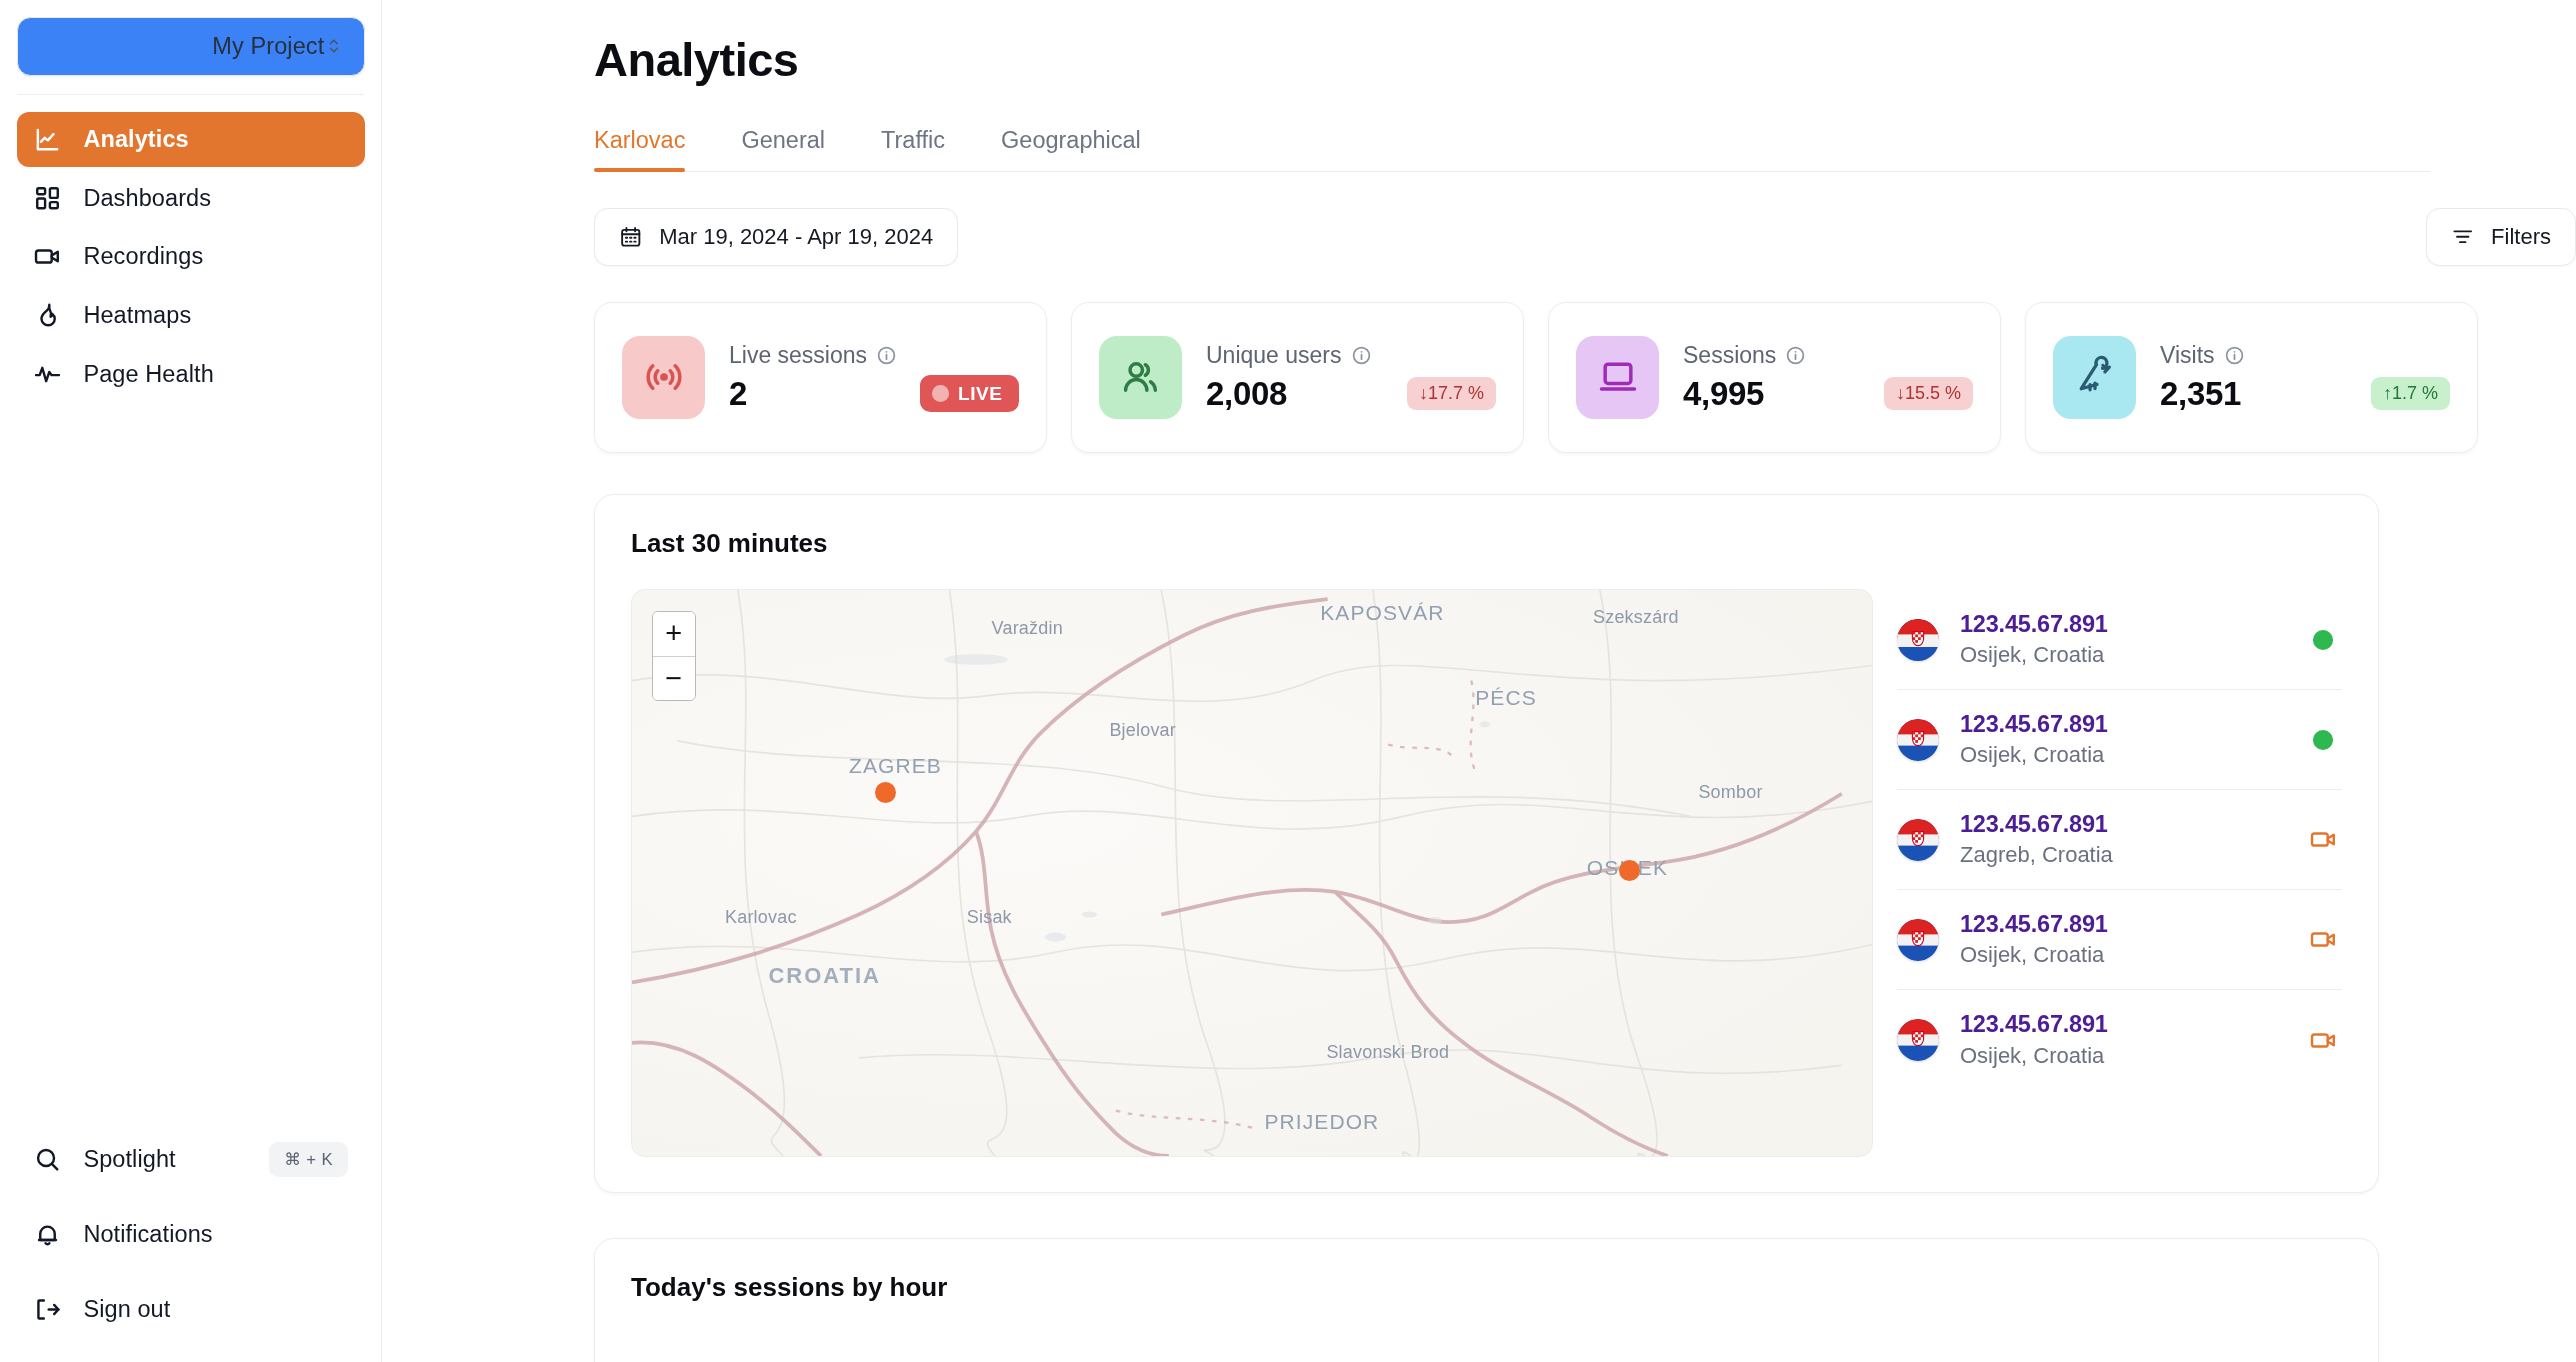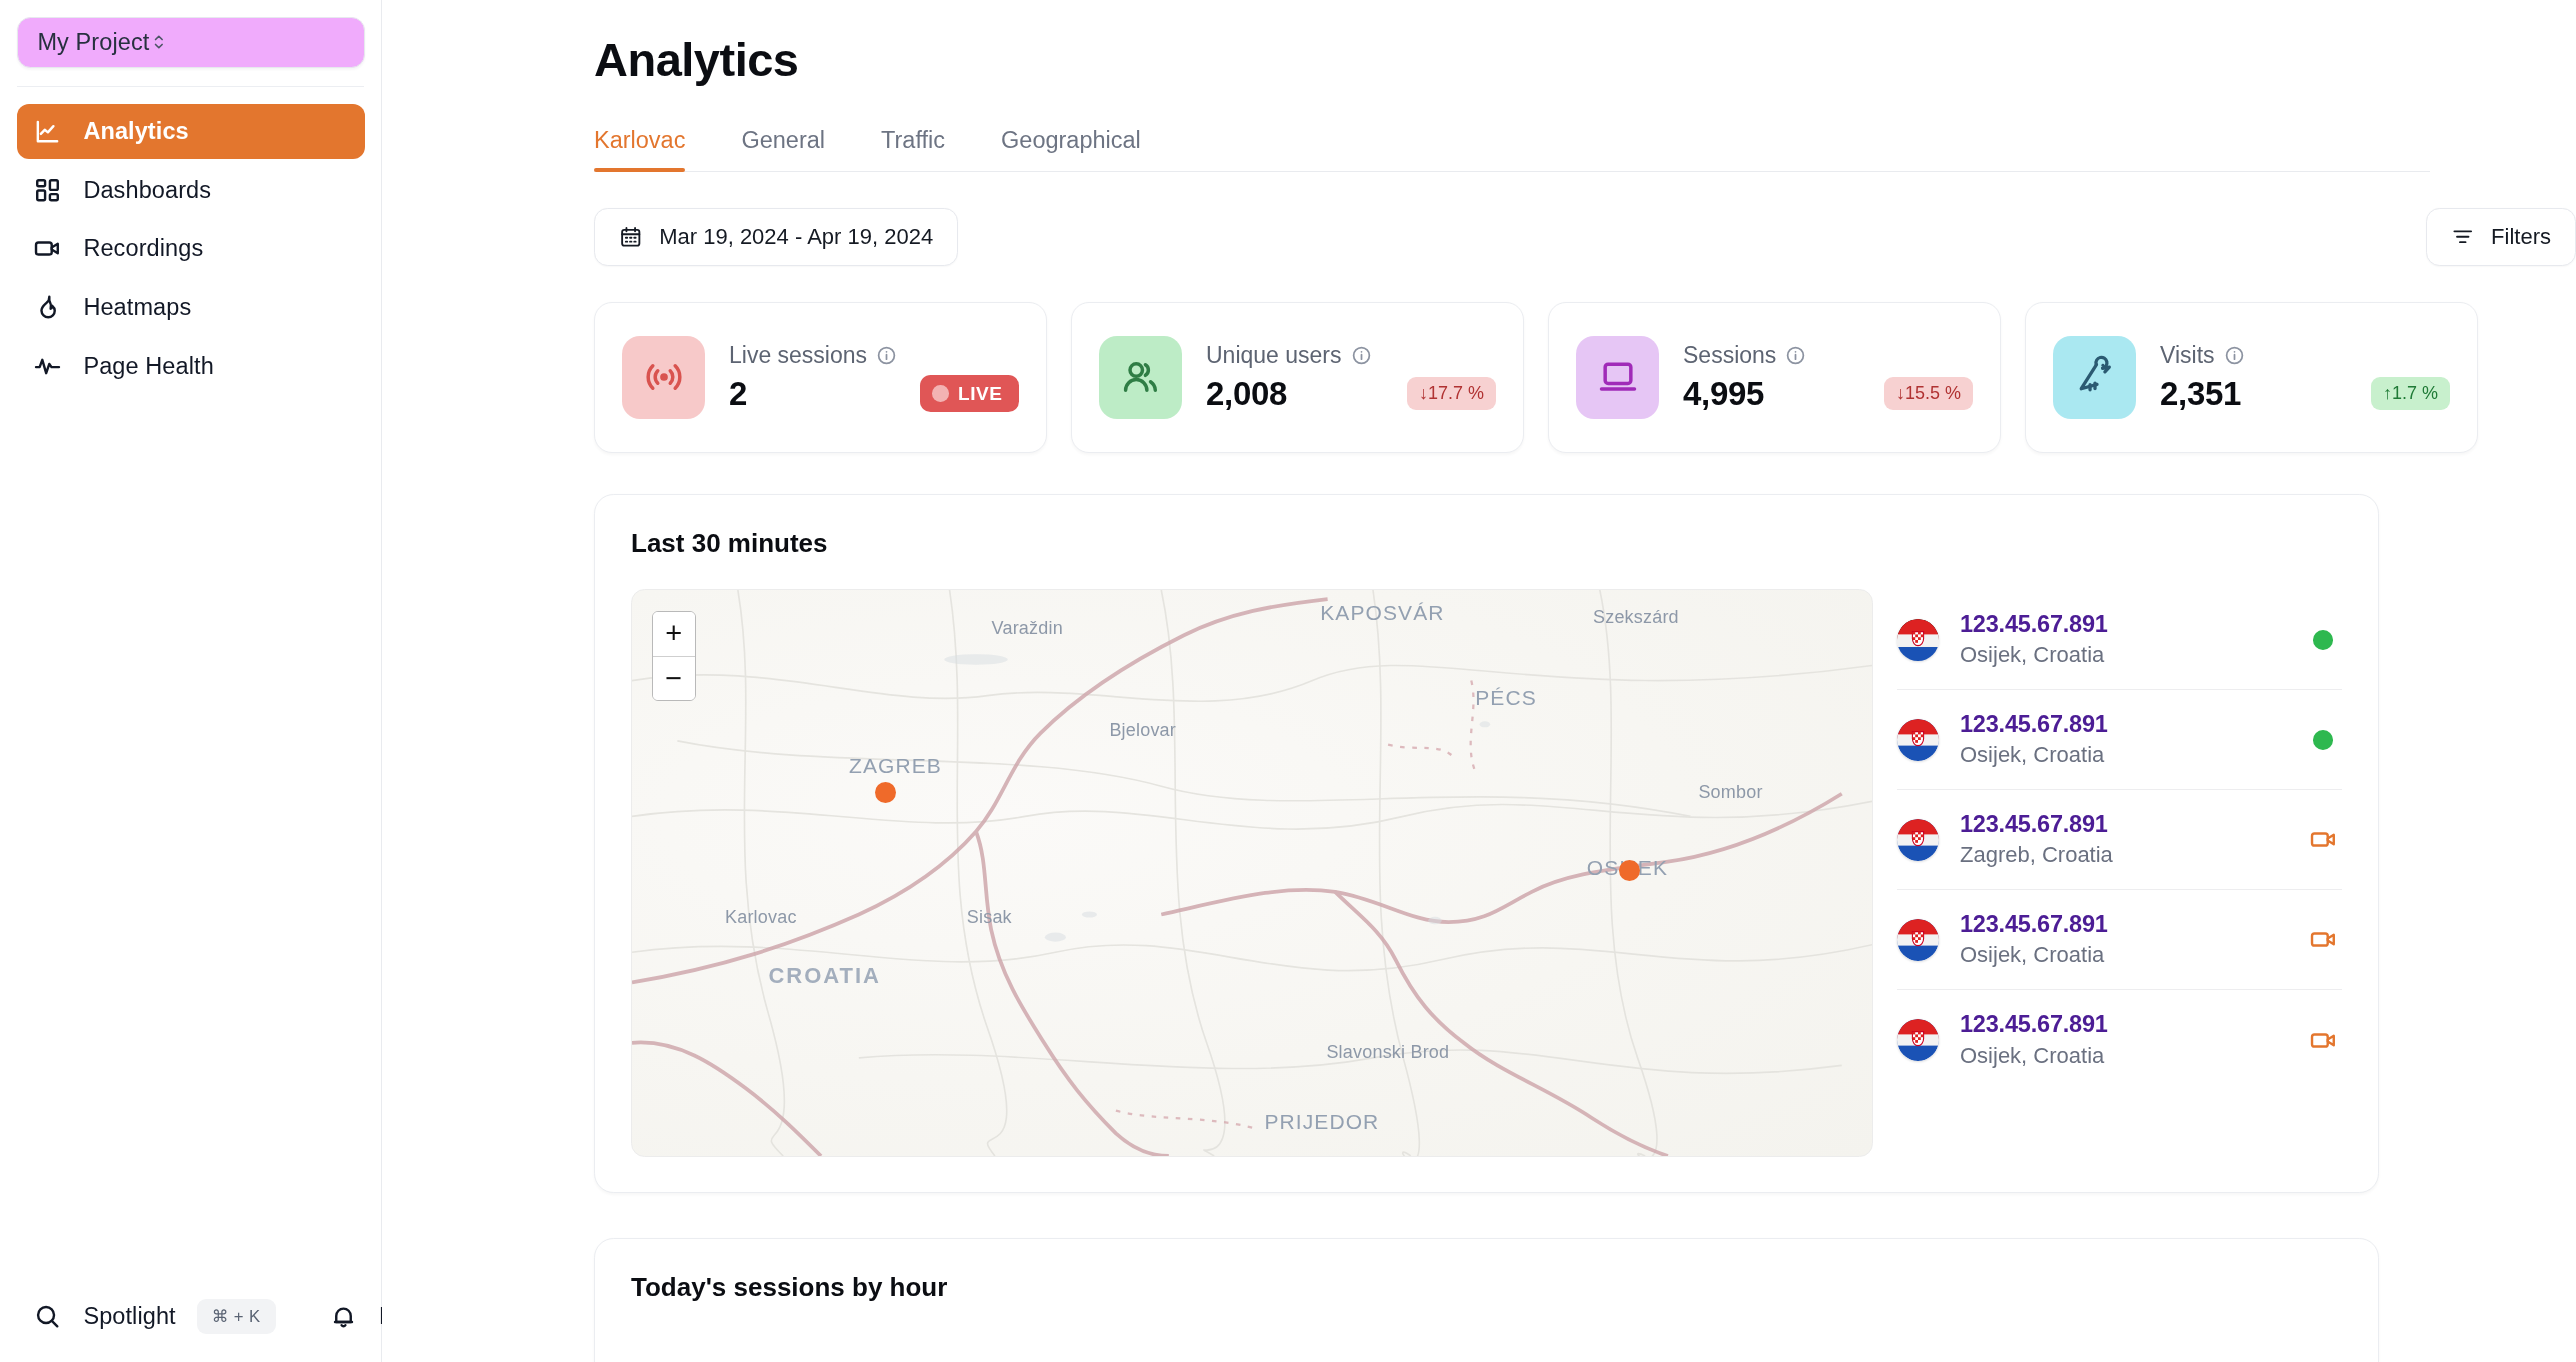--- a/index.html
+++ b/index.html
@@ -14,25 +14,25 @@
   
   .sidebar {
     width: 382px; height: 1363px; flex: 0 0 382px;
     background: #ffffff;
     border-right: 1.5px solid #e9ebef;
     display: flex; flex-direction: column;
     padding: 16.7px 16.7px 0 16.7px;
     position: relative;
   }
   .project-select {
-    height: 51px; width: 348px;
+    height: 59px; width: 348px;
     border: 1.5px solid #e7e9ee; border-radius: 13.6px;
-    background: #f0abfc;
+    background: #3b82f6;
     box-shadow: 0 1.5px 2.3px rgba(16,24,40,0.04);
-    display: flex; align-items: center; justify-content: flex-start;
+    display: flex; align-items: center; justify-content: flex-end;
     padding: 0 19.7px 0 19.7px;
     cursor: pointer;
   }
   .project-select .pname {
     font-size: 23.5px; color: #27303f; font-weight: 400; letter-spacing: 0.1px;
   }
   .chev-updown { width: 19.7px; height: 26px; flex: 0 0 19.7px; color:#4b5565; }
 
   .side-divider {
     margin: 18px 0 16.7px 0; height: 1.5px; background: #eceef2; width: 347px;
@@ -45,22 +45,22 @@
     color: #121826;
   }
   .nav-item .lbl { font-size: 23.5px; letter-spacing: 0.1px; }
   .nav-item.active { background: #e3762e; color: #ffffff; }
   .nav-item.active .lbl { font-weight: 700; }
   .nav-ico { width: 29px; height: 29px; flex: 0 0 29px; display:flex; align-items:center; justify-content:center; }
   .nav-ico svg { width: 29px; height: 29px; display:block; }
 
   .sidebar-bottom {
     position: absolute; left: 16.7px; bottom: 0; width: 348px;
-    display: flex; flex-direction: row; gap: 20px;
-    padding-bottom: 19px;
+    display: flex; flex-direction: column; gap: 20px;
+    padding-bottom: 26px;
   }
   .kbd {
     margin-left: auto; background: #f2f3f5; color: #5a6373;
     font-size: 16.7px; border-radius: 9px; padding: 6.8px 15px;
     letter-spacing: 0.4px; white-space: nowrap;
   }
 
   
   .main {
     flex: 1 1 auto; height: 1363px; overflow: hidden;

